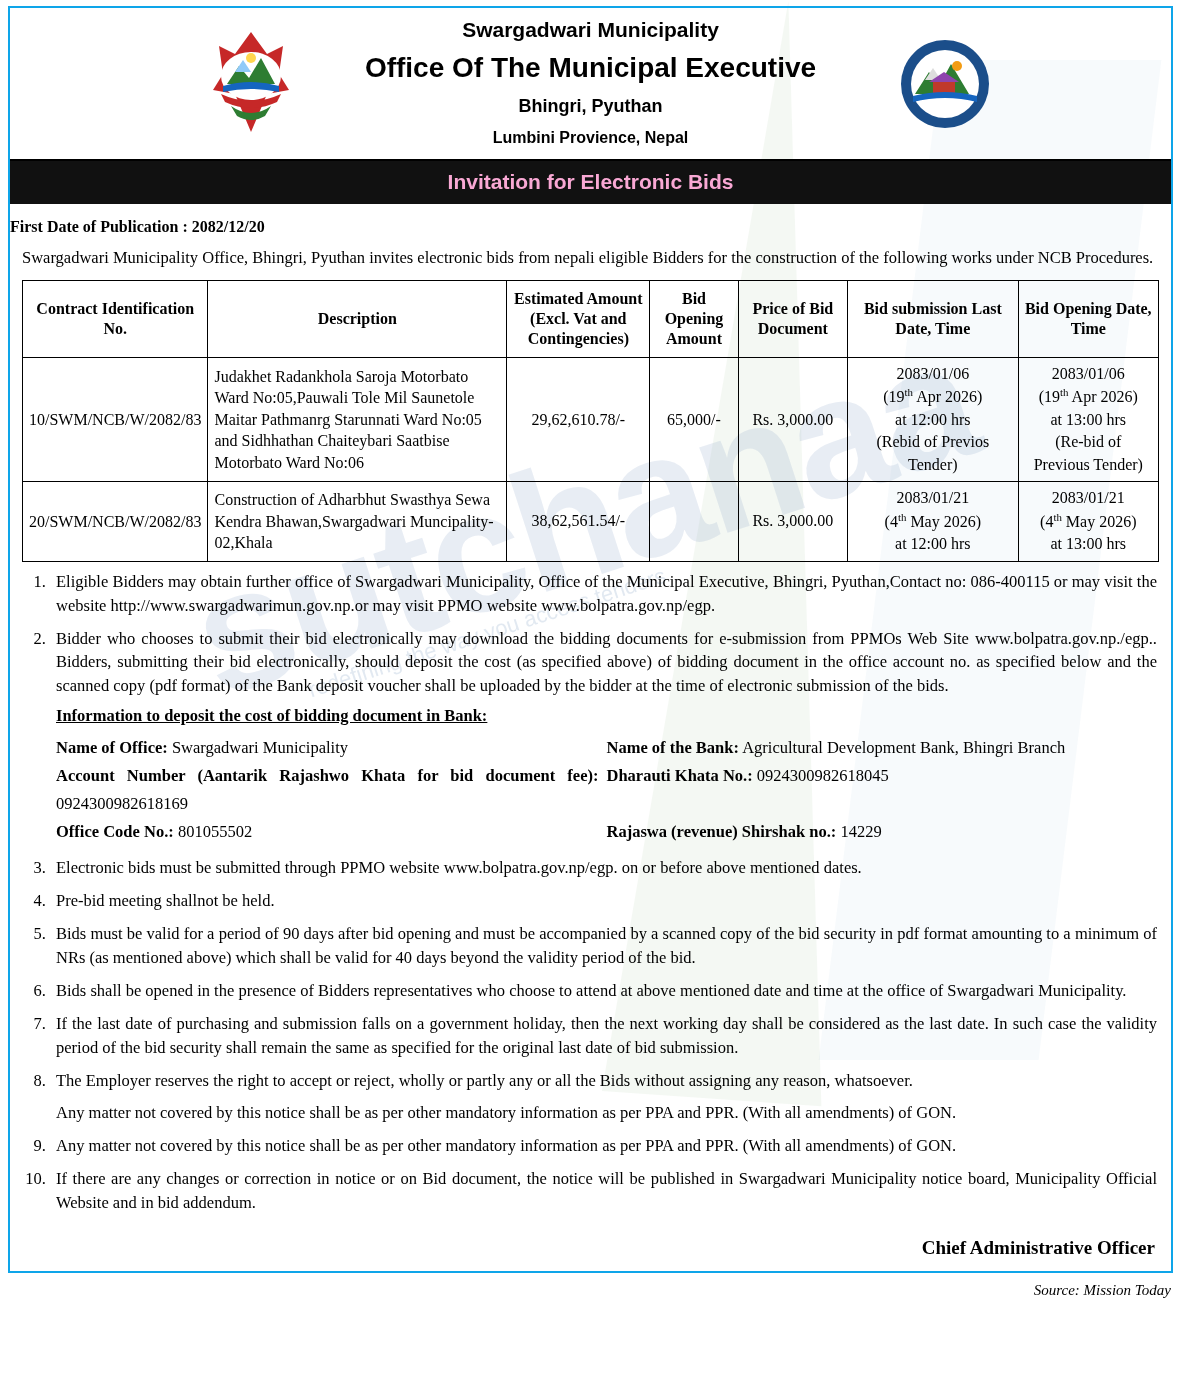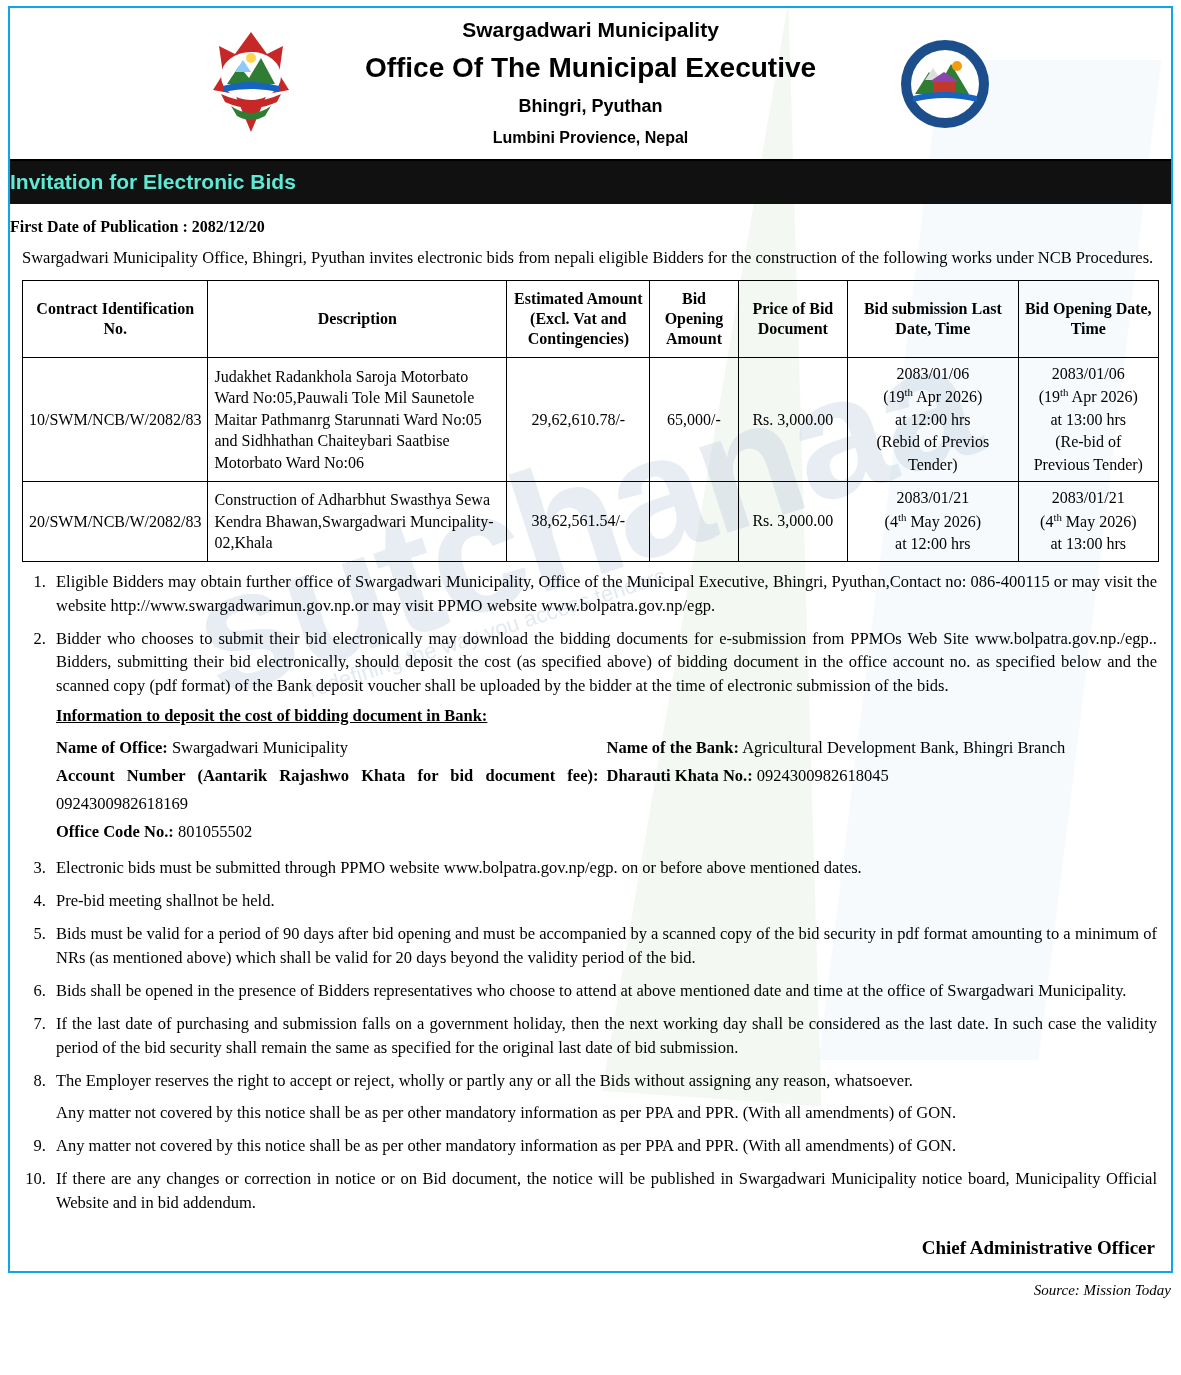--- a/index.html
+++ b/index.html
@@ -112,22 +112,22 @@
   }
   .emblem-right {
     position: absolute;
     right: 180px;
     top: 30px;
     width: 92px;
     height: 92px;
   }
   .banner {
     background: #111111;
-    color: #5eead4;
-    text-align: left;
+    color: #f9a8d4;
+    text-align: center;
     font-family: "Liberation Sans", sans-serif;
     font-weight: bold;
     font-size: 21px;
     padding: 9px 0 10px 0;
   }
   .pubdate {
     text-align: left;
     font-weight: bold;
     font-size: 16px;
     padding: 14px 0 10px 0;
@@ -337,26 +337,30 @@
                 <span>0924300982618169</span>
               </div>
               <div>
                 <b>Dharauti Khata No.:</b>
                 <span>0924300982618045</span>
               </div>
               <div>
                 <b>Office Code No.:</b>
                 <span>801055502</span>
               </div>
+              <div>
+                <b>Rajaswa (revenue) Shirshak no.:</b>
+                <span>14229</span>
+              </div>
             </div>
           </div>
         </li>
         <li>Electronic bids must be submitted through PPMO website www.bolpatra.gov.np/egp. on or before above mentioned dates.</li>
         <li>Pre-bid meeting shallnot be held.</li>
-        <li>Bids must be valid for a period of 90 days after bid opening and must be accompanied by a scanned copy of the bid security in pdf format amounting to a minimum of NRs (as mentioned above) which shall be valid for 20 days beyond the validity period of the bid.</li>
+        <li>Bids must be valid for a period of 90 days after bid opening and must be accompanied by a scanned copy of the bid security in pdf format amounting to a minimum of NRs (as mentioned above) which shall be valid for 40 days beyond the validity period of the bid.</li>
         <li>Bids shall be opened in the presence of Bidders representatives who choose to attend at above mentioned date and time at the office of Swargadwari Municipality.</li>
         <li>If the last date of purchasing and  submission falls on a government holiday, then the next working day shall be considered as the last date. In such case the validity period of the bid security shall remain the same as specified for the original last date of bid submission.</li>
         <li>
           <span>The Employer reserves the right to accept or reject, wholly or partly any or all the Bids without assigning any reason, whatsoever.</span>
           <div class="extra-note">Any matter not covered by this notice shall be as per other mandatory information as per PPA and PPR. (With all amendments) of GON.</div>
         </li>
         <li>Any matter not covered by this notice shall be as per other mandatory information as per PPA and PPR. (With all amendments) of GON.</li>
         <li>If there are any changes or correction in notice or on Bid document, the notice will be published in Swargadwari Municipality notice board, Municipality Official Website and in bid addendum.</li>
       </ol>
 

